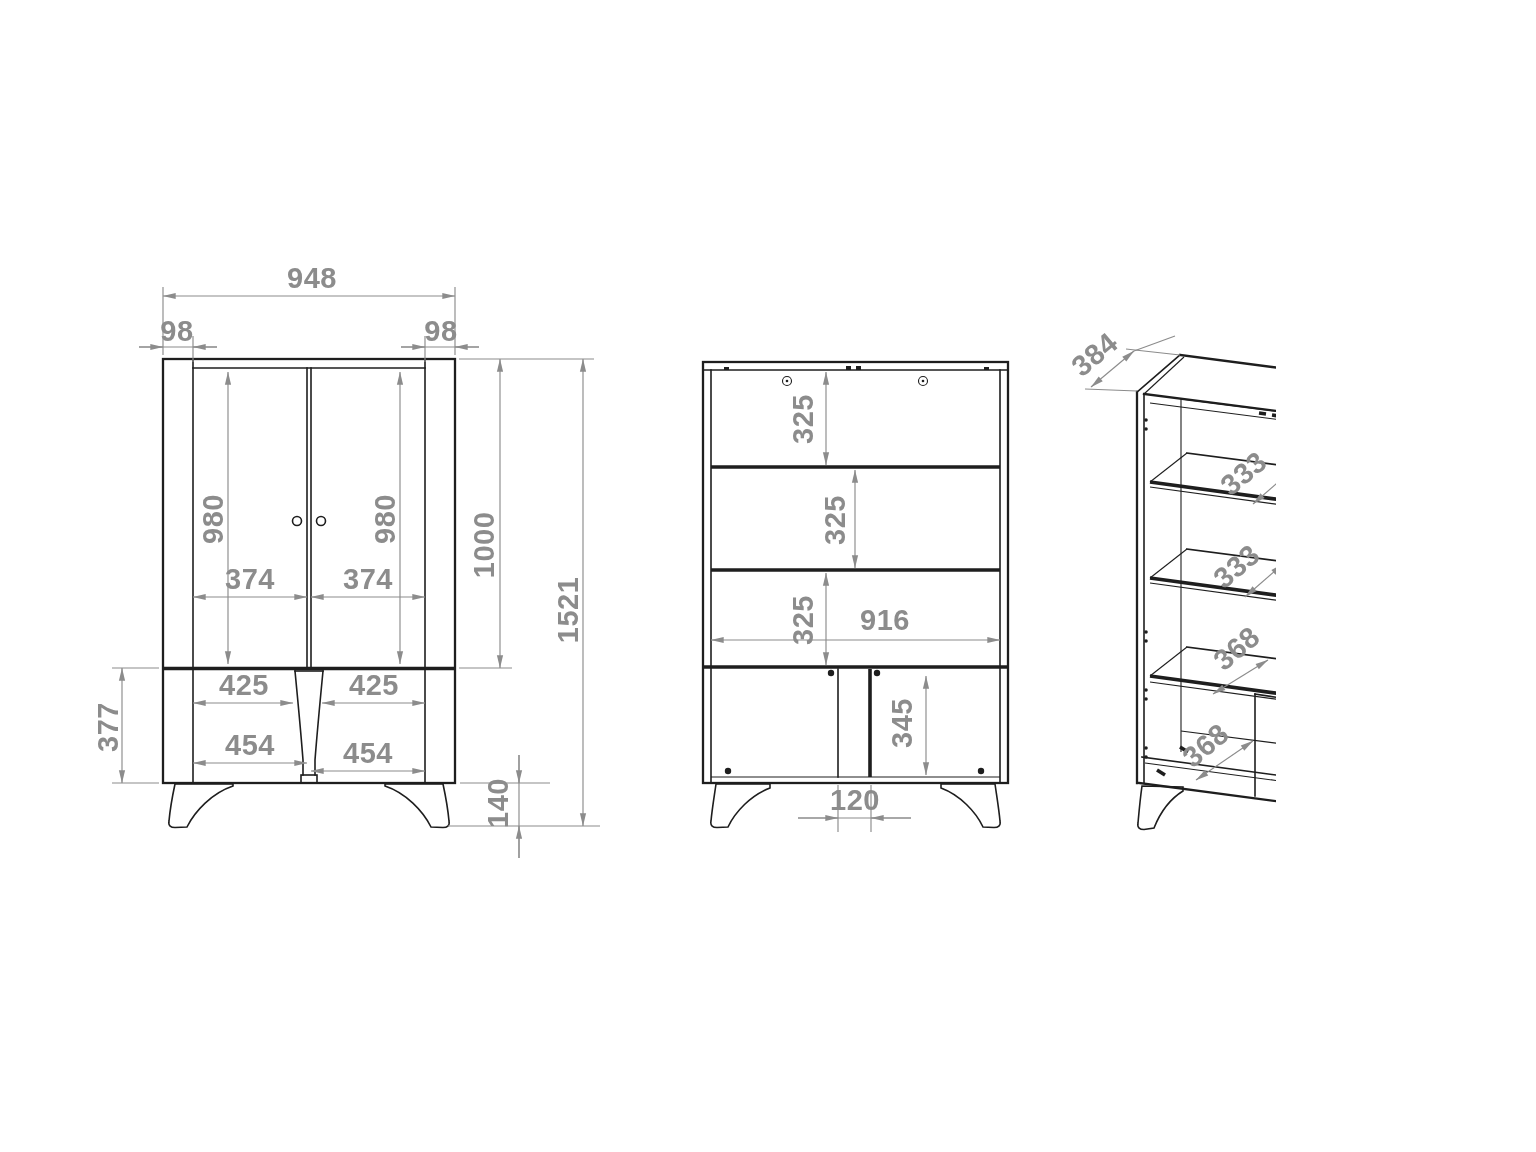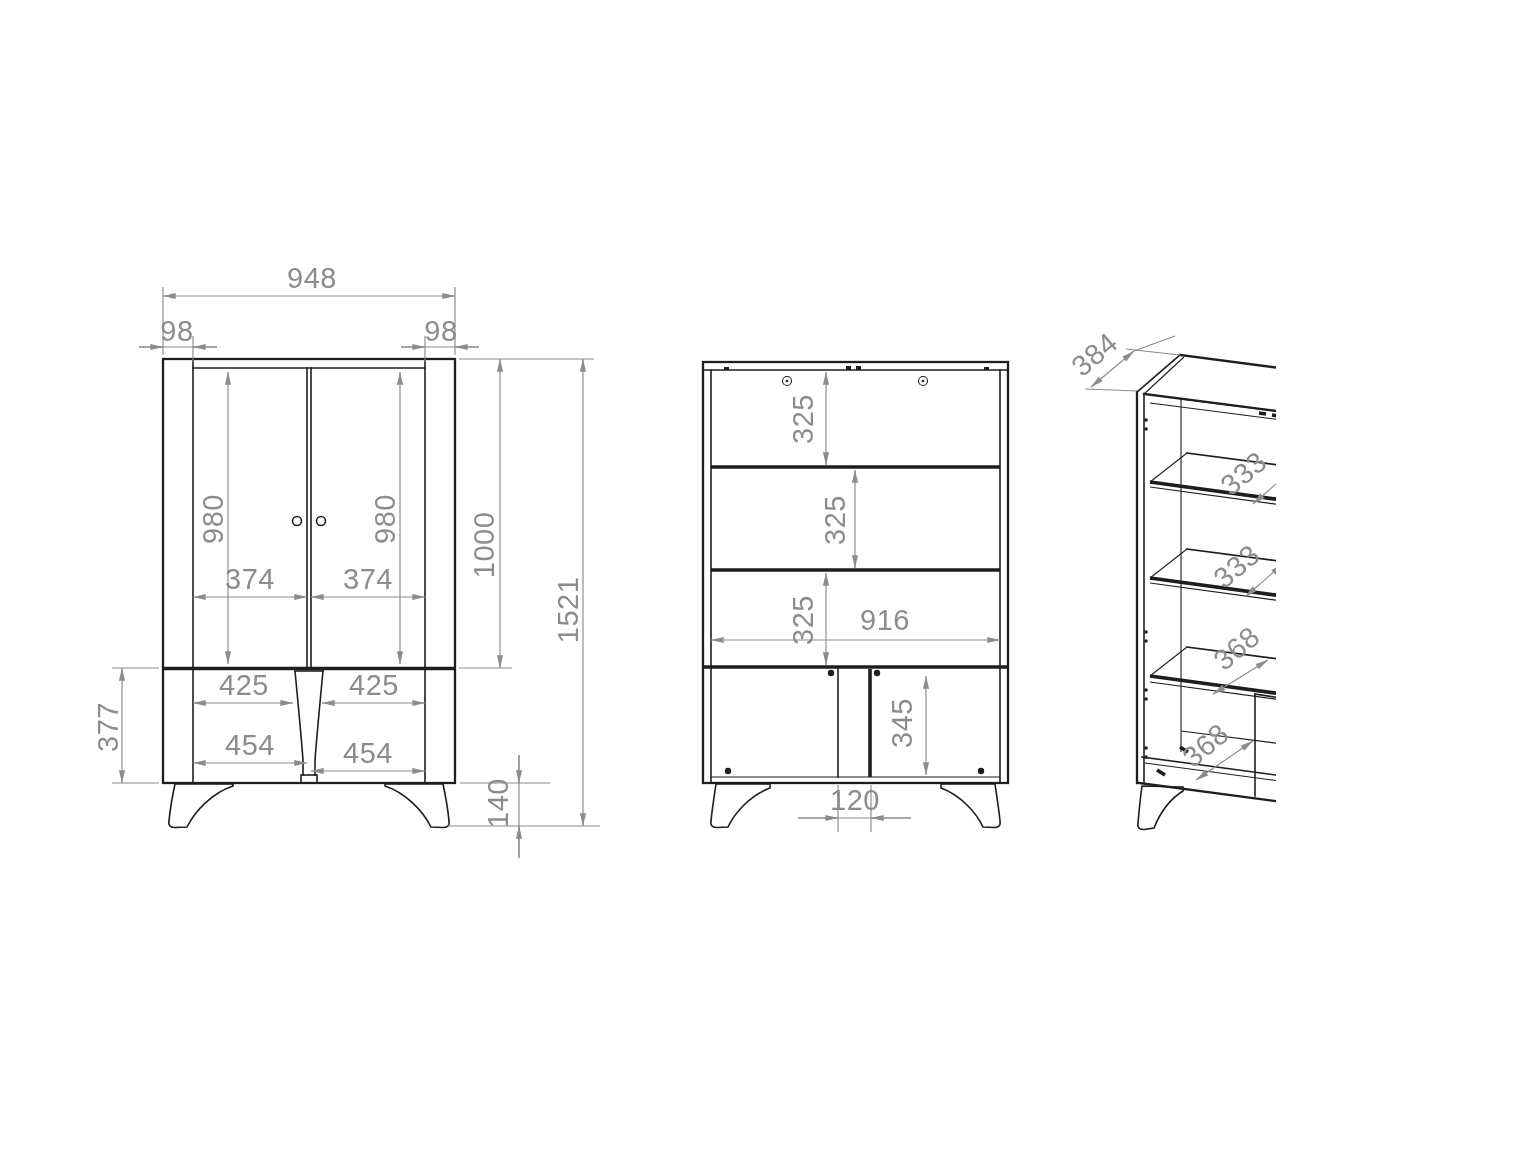--- a/index.html
+++ b/index.html
@@ -1,21 +1,21 @@
 <!DOCTYPE html>
 <html style="--line: #1e1e1e; --dim: #8c8c8c; --bg: #ffffff;"><head>
 <meta charset="utf-8">
 <style>
   :root{
     --line:#1e1e1e;
     --dim:#8c8c8c;
     --bg:#ffffff;
   }
   html,body{margin:0;padding:0;background:var(--bg);}
-  .stage{width:1276px;height:1152px;background:var(--bg);overflow:hidden;}
+  .stage{width:1276px;height:1152px;background:var(--bg);overflow:hidden;font-weight:bold;}
   svg{display:block;}
   .ln{stroke:var(--line);stroke-width:1.6;fill:none;stroke-linecap:square;}
   .ln2{stroke:var(--line);stroke-width:2.3;fill:none;stroke-linecap:square;}
   .ln3{stroke:var(--line);stroke-width:3.6;fill:none;stroke-linecap:butt;}
   .lnthin{stroke:var(--line);stroke-width:1.1;fill:none;}
   .dot{fill:var(--line);stroke:none;}
   .wfill{fill:#ffffff;}
   .dln{stroke:var(--dim);stroke-width:1.15;fill:none;}
   .arrowhead{fill:var(--dim);}
   .dtx{font-family:"Liberation Sans", sans-serif;font-size:29px;fill:var(--dim);letter-spacing:0.5px;}

